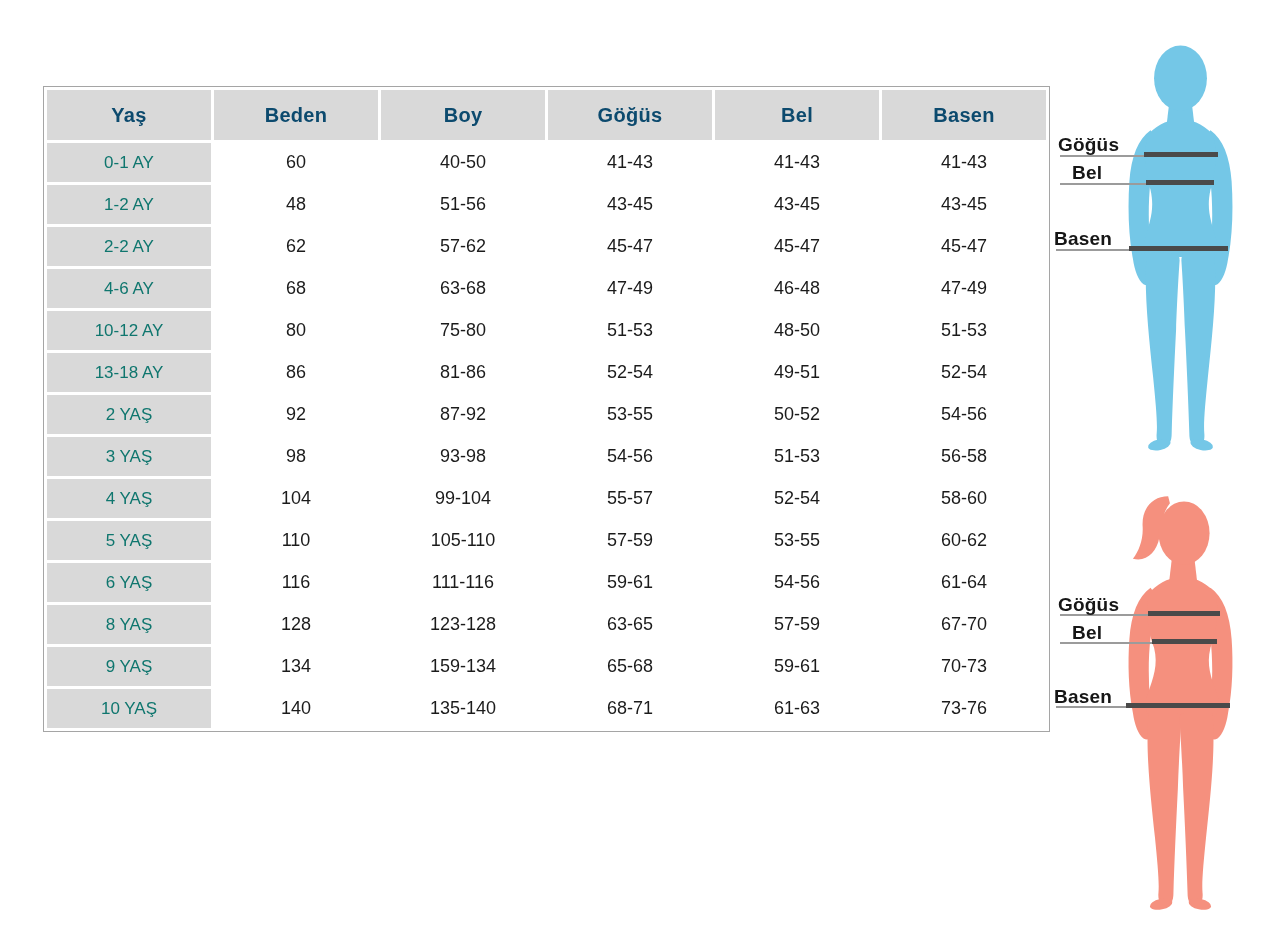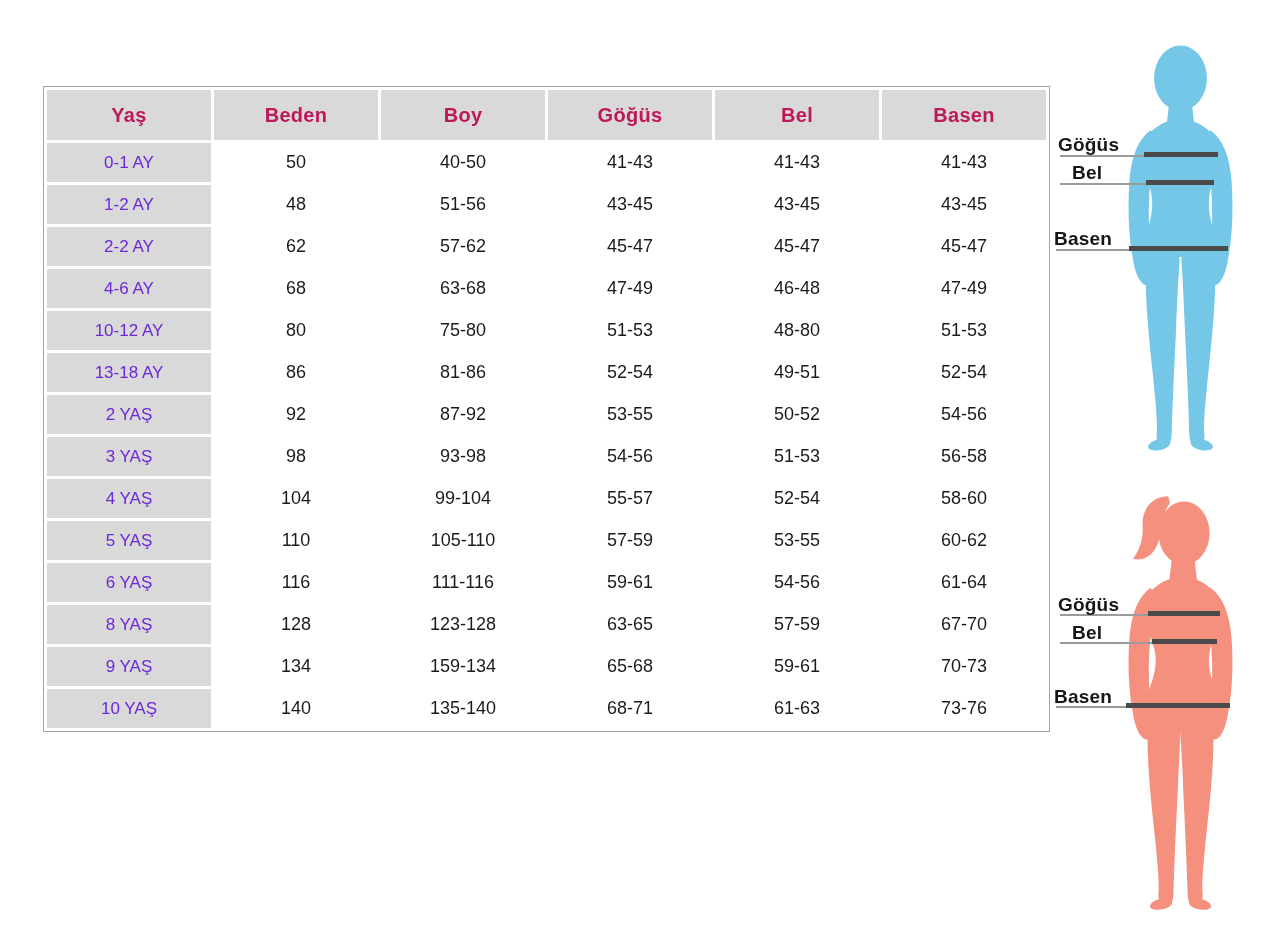--- a/index.html
+++ b/index.html
@@ -14,25 +14,25 @@
     position:absolute;left:43px;top:86px;width:1007px;
     border:1px solid #a5a5a5;background:#ffffff;box-sizing:border-box;
   }
   table.size-table{
     width:100%;border-collapse:separate;border-spacing:3px;table-layout:fixed;
   }
   table.size-table th, table.size-table td{
     text-align:center;vertical-align:middle;padding:0;overflow:hidden;white-space:nowrap;
   }
   table.size-table thead th{
-    height:50px;background:#d9d9d9;font-size:20px;font-weight:bold;color:#be185d;
+    height:50px;background:#d9d9d9;font-size:20px;font-weight:bold;color:#0c4a6e;
     letter-spacing:0.3px;
   }
   table.size-table tbody th.age{
-    height:39px;background:#d9d9d9;font-size:17px;font-weight:normal;color:#6d28d9;
+    height:39px;background:#d9d9d9;font-size:17px;font-weight:normal;color:#0f766e;
   }
   table.size-table tbody td{
     height:39px;background:#ffffff;font-size:18px;color:#1b1b1b;
   }
 
   
   .fig{position:absolute;}
   .fig-boy{left:1110px;top:27px;width:141px;height:446px;}
   .fig-girl{left:1110px;top:474px;width:141px;height:462px;}
 
@@ -79,21 +79,21 @@
             <th>Beden</th>
             <th>Boy</th>
             <th>Göğüs</th>
             <th>Bel</th>
             <th>Basen</th>
           </tr>
       </thead>
       <tbody id="table-body">
           <tr>
             <th class="age">0-1 AY</th>
-            <td>50</td>
+            <td>60</td>
             <td>40-50</td>
             <td>41-43</td>
             <td>41-43</td>
             <td>41-43</td>
           </tr>
           <tr>
             <th class="age">1-2 AY</th>
             <td>48</td>
             <td>51-56</td>
             <td>43-45</td>
@@ -114,21 +114,21 @@
             <td>63-68</td>
             <td>47-49</td>
             <td>46-48</td>
             <td>47-49</td>
           </tr>
           <tr>
             <th class="age">10-12 AY</th>
             <td>80</td>
             <td>75-80</td>
             <td>51-53</td>
-            <td>48-80</td>
+            <td>48-50</td>
             <td>51-53</td>
           </tr>
           <tr>
             <th class="age">13-18 AY</th>
             <td>86</td>
             <td>81-86</td>
             <td>52-54</td>
             <td>49-51</td>
             <td>52-54</td>
           </tr>

